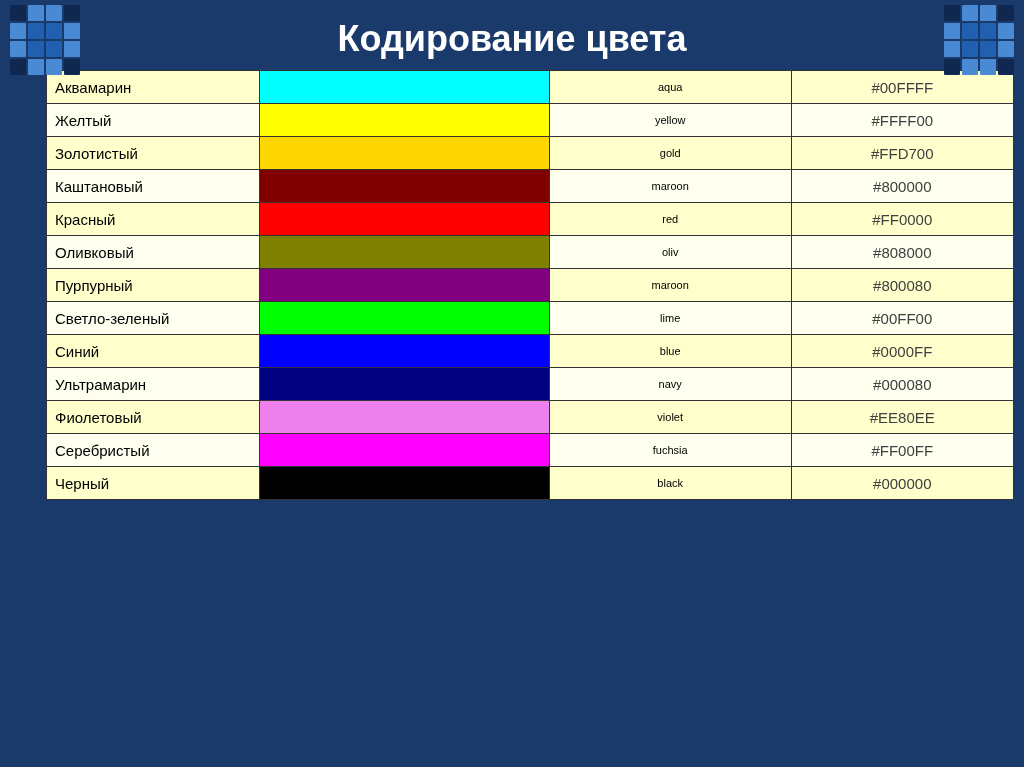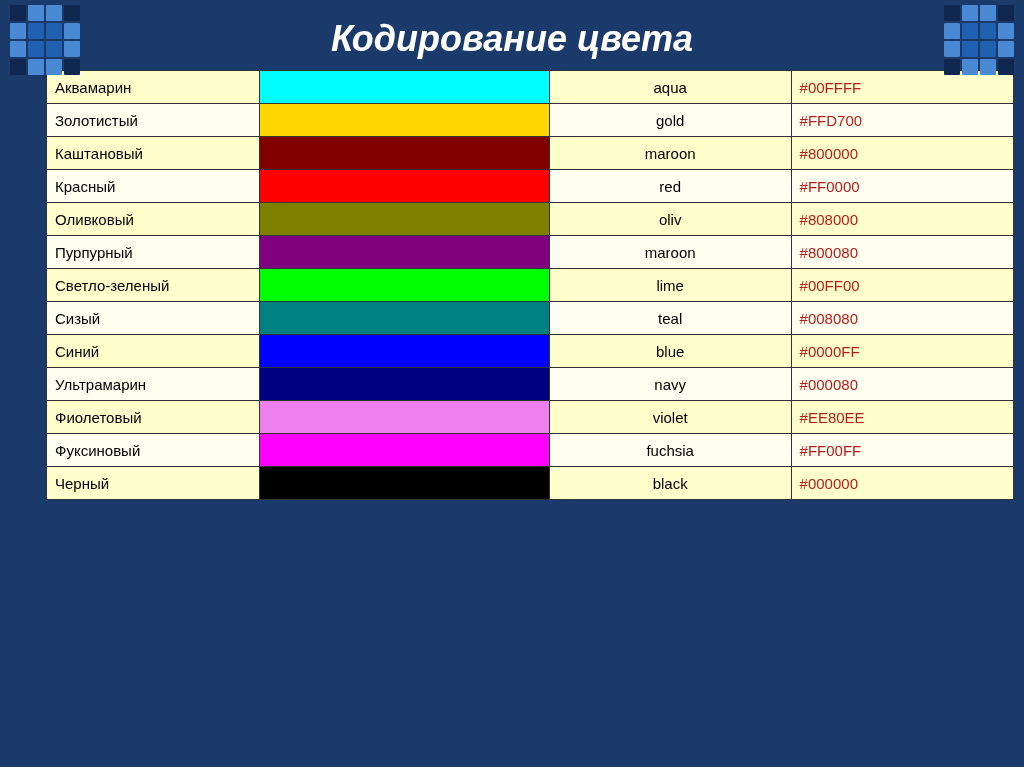--- a/index.html
+++ b/index.html
@@ -17,21 +17,20 @@
       overflow: hidden;
     }
 
     .title-area {
       width: 100%;
       display: flex;
       align-items: center;
       justify-content: center;
       padding: 8px 0 10px 0;
       position: relative;
-      font-style: italic;
     }
 
     .corner-decoration {
       position: absolute;
       width: 70px;
       height: 70px;
       display: grid;
       grid-template-columns: repeat(4, 1fr);
       grid-template-rows: repeat(4, 1fr);
       gap: 2px;
@@ -67,22 +66,22 @@
     }
 
     table th, table td {
       border: 1px solid #333;
       padding: 3px 8px;
       font-size: 15px;
     }
 
     .col-russian { width: 22%; font-size: 15px; color: #000; }
     .col-swatch { width: 30%; }
-    .col-english { width: 25%; text-align: center; font-size: 15px; color: #000; }
-    .col-hex { width: 23%; font-size: 15px; color: #b91c1c; }
+    .col-english { width: 25%; text-align: center; font-size: 11px; color: #000; }
+    .col-hex { width: 23%; text-align: center; font-size: 15px; color: #404040; }
 
     .swatch-cell {
       padding: 0;
       height: 32px;
     }
 
     .swatch {
       display: block;
       width: 100%;
       height: 32px;
@@ -139,20 +138,28 @@
     <tbody id="table-body">
     <tr>
           <td class="col-russian">Аквамарин</td>
           <td class="col-swatch swatch-cell">
             <span class="swatch" style="background-color: rgb(0, 255, 255);"></span>
           </td>
           <td class="col-english">aqua</td>
           <td class="col-hex">#00FFFF</td>
         </tr>
         <tr>
+          <td class="col-russian">Желтый</td>
+          <td class="col-swatch swatch-cell">
+            <span class="swatch" style="background-color: rgb(255, 255, 0);"></span>
+          </td>
+          <td class="col-english">yellow</td>
+          <td class="col-hex">#FFFF00</td>
+        </tr>
+        <tr>
           <td class="col-russian">Золотистый</td>
           <td class="col-swatch swatch-cell">
             <span class="swatch" style="background-color: rgb(255, 215, 0);"></span>
           </td>
           <td class="col-english">gold</td>
           <td class="col-hex">#FFD700</td>
         </tr>
         <tr>
           <td class="col-russian">Каштановый</td>
           <td class="col-swatch swatch-cell">
@@ -187,28 +194,20 @@
         </tr>
         <tr>
           <td class="col-russian">Светло-зеленый</td>
           <td class="col-swatch swatch-cell">
             <span class="swatch" style="background-color: rgb(0, 255, 0);"></span>
           </td>
           <td class="col-english">lime</td>
           <td class="col-hex">#00FF00</td>
         </tr>
         <tr>
-          <td class="col-russian">Сизый</td>
-          <td class="col-swatch swatch-cell">
-            <span class="swatch" style="background-color: rgb(0, 128, 128);"></span>
-          </td>
-          <td class="col-english">teal</td>
-          <td class="col-hex">#008080</td>
-        </tr>
-        <tr>
           <td class="col-russian">Синий</td>
           <td class="col-swatch swatch-cell">
             <span class="swatch" style="background-color: rgb(0, 0, 255);"></span>
           </td>
           <td class="col-english">blue</td>
           <td class="col-hex">#0000FF</td>
         </tr>
         <tr>
           <td class="col-russian">Ультрамарин</td>
           <td class="col-swatch swatch-cell">
@@ -219,21 +218,21 @@
         </tr>
         <tr>
           <td class="col-russian">Фиолетовый</td>
           <td class="col-swatch swatch-cell">
             <span class="swatch" style="background-color: rgb(238, 128, 238);"></span>
           </td>
           <td class="col-english">violet</td>
           <td class="col-hex">#EE80EE</td>
         </tr>
         <tr>
-          <td class="col-russian">Фуксиновый</td>
+          <td class="col-russian">Серебристый</td>
           <td class="col-swatch swatch-cell">
             <span class="swatch" style="background-color: rgb(255, 0, 255);"></span>
           </td>
           <td class="col-english">fuchsia</td>
           <td class="col-hex">#FF00FF</td>
         </tr>
         <tr>
           <td class="col-russian">Черный</td>
           <td class="col-swatch swatch-cell">
             <span class="swatch" style="background-color: rgb(0, 0, 0);"></span>

